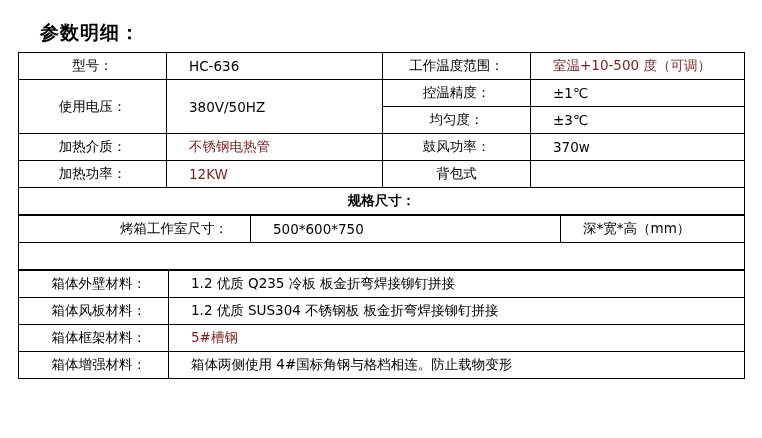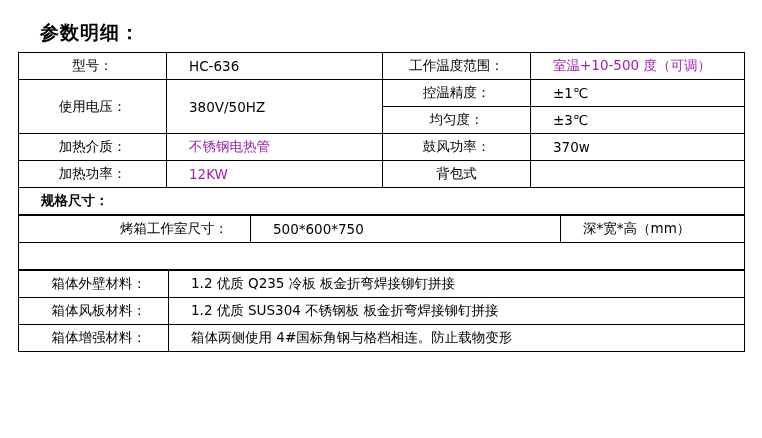--- a/index.html
+++ b/index.html
@@ -42,25 +42,25 @@
     padding-left: 8px;
   }
   .val {
     text-align: left;
     padding-left: 8px;
   }
   .val-center {
     text-align: left;
   }
   .red {
-    color: #a21caf;
+    color: #7f1d1d;
   }
   .section-head {
     font-weight: bold;
-    text-align: left;
+    text-align: center;
     padding-left: 8px;
     font-family: Liberation Mono, monospace;
   }
   .spacer td {
     height: 14px;
     border-left: 1px solid #000;
     border-right: 1px solid #000;
     border-top: none;
     border-bottom: none;
   }
@@ -138,17 +138,21 @@
   <tbody>
     <tr>
       <td class="lbl-left">箱体外壁材料：</td>
       <td class="val-center">1.2 优质 Q235 冷板  板金折弯焊接铆钉拼接</td>
     </tr>
     <tr>
       <td class="lbl-left">箱体风板材料：</td>
       <td class="val-center">1.2 优质 SUS304 不锈钢板  板金折弯焊接铆钉拼接</td>
     </tr>
     <tr>
+      <td class="lbl-left">箱体框架材料：</td>
+      <td class="val-center red">5#槽钢</td>
+    </tr>
+    <tr>
       <td class="lbl-left">箱体增强材料：</td>
       <td class="val-center">箱体两侧使用 4#国标角钢与格档相连。防止载物变形</td>
     </tr>
   </tbody>
 </table>
 
 </body></html>

